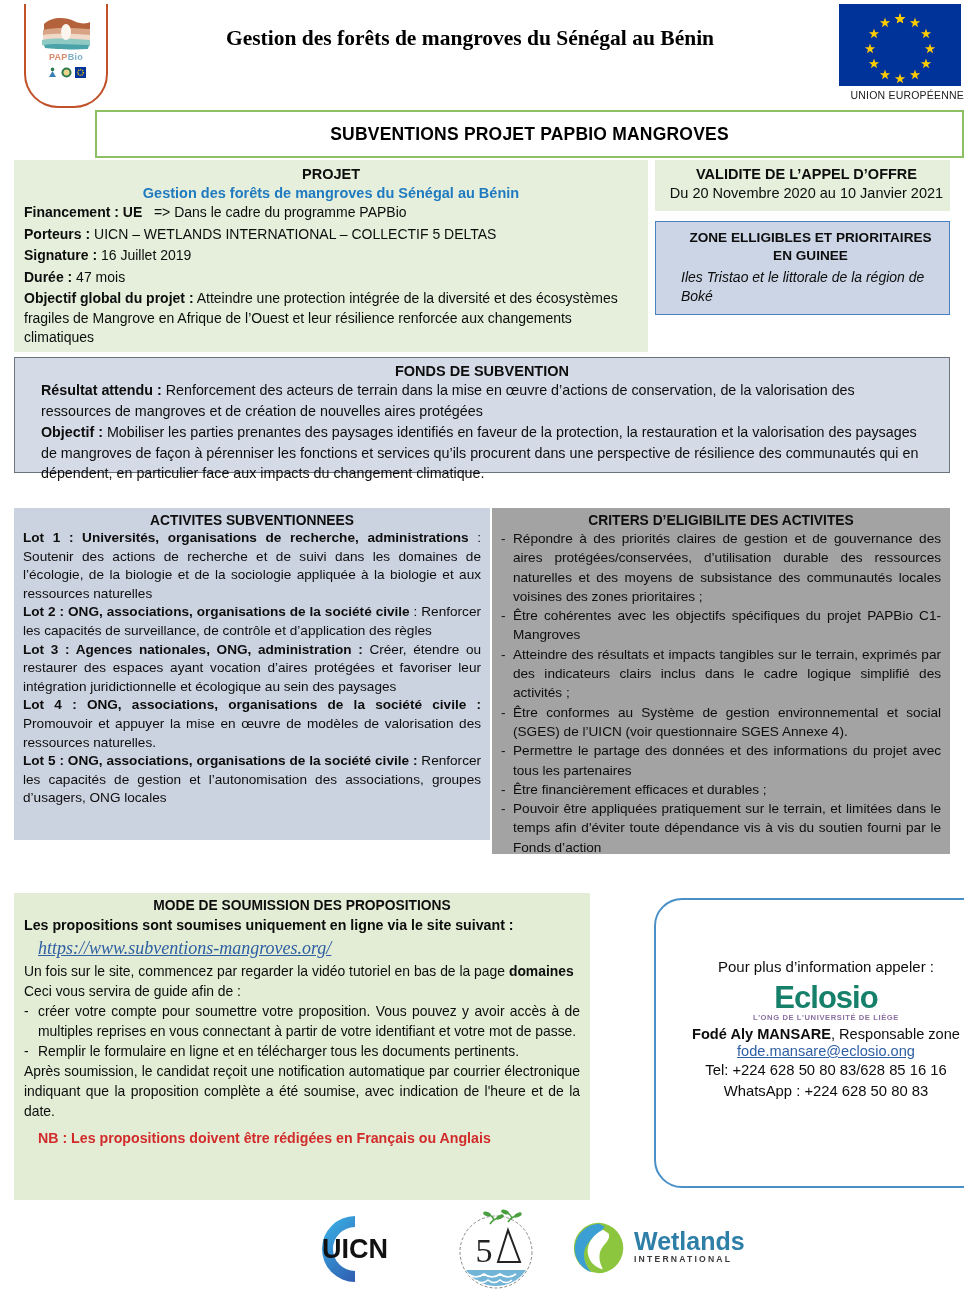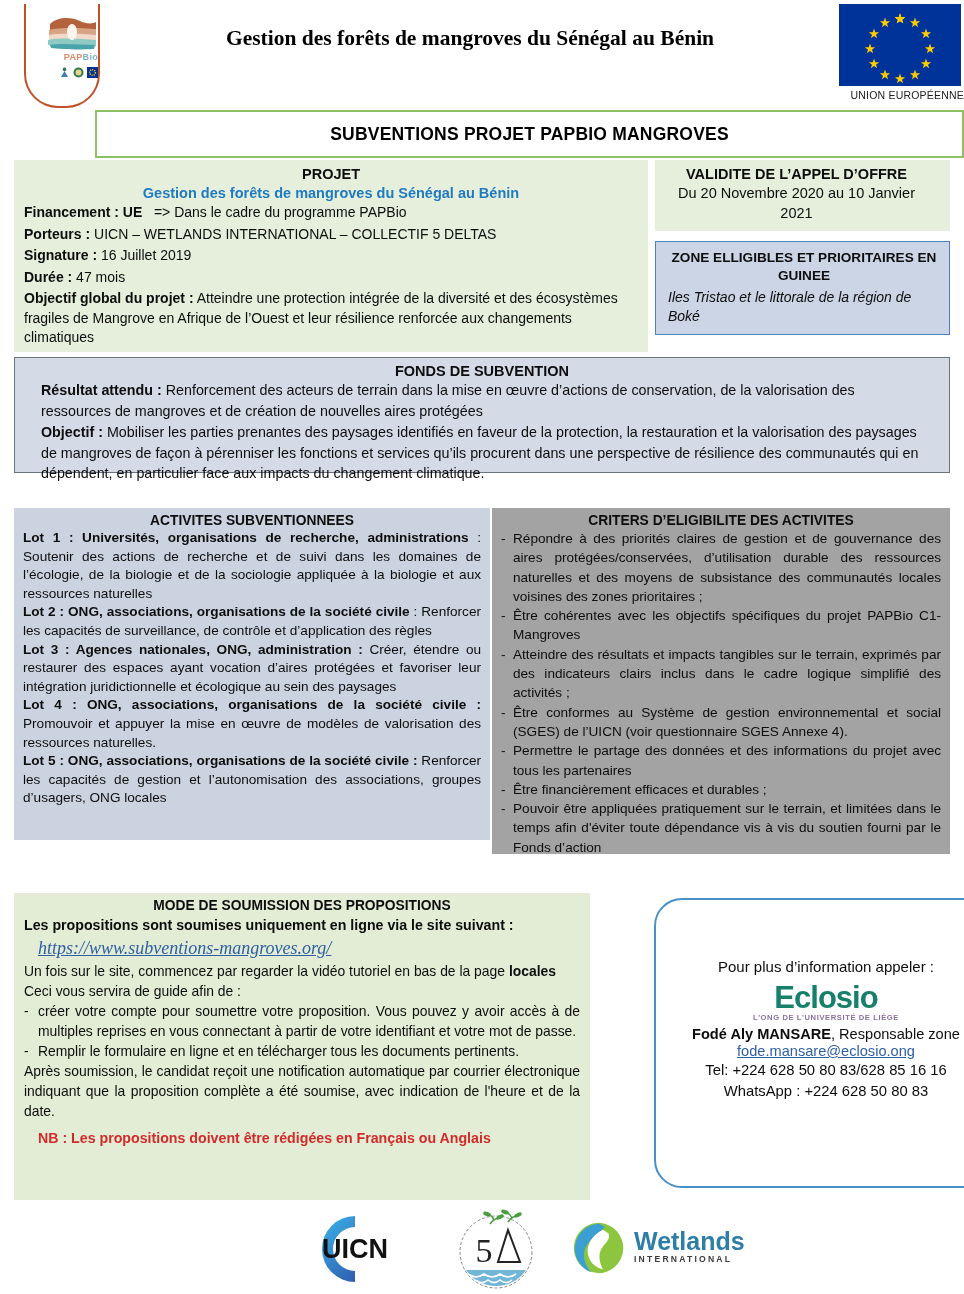--- a/index.html
+++ b/index.html
@@ -10,25 +10,25 @@
     font-family: "Liberation Sans", sans-serif;
     color:#0d0d0d;
     overflow:hidden;
     position:relative;
   }
   .page { position:relative; width:964px; height:1294px; }
 
   
   .header { position:relative; height:108px; }
   .papbio-logo {
-    position:absolute; left:24px; top:4px; width:76px; height:104px;
+    position:absolute; left:24px; top:4px; width:84px; height:104px;
     border:2px solid #c0522a; border-top:none;
     border-radius: 0 0 34px 34px;
     background:#fff;
-    display:flex; flex-direction:column; align-items:flex-end; justify-content:flex-start;
+    display:flex; flex-direction:column; align-items:center; justify-content:flex-start;
     padding-top:8px;
   }
   .papbio-art { width:52px; height:38px; }
   .papbio-word { font-size:9px; color:#d98a6a; letter-spacing:.3px; font-weight:bold; margin-top:2px;}
   .papbio-word .bio { color:#7fb2c9; }
   .papbio-icons { display:flex; gap:3px; margin-top:2px; align-items:center;}
   .papbio-icons span { display:block; width:11px; height:11px; }
 
   .header-title {
     position:absolute; left:120px; top:26px; width:700px;
@@ -53,26 +53,26 @@
   .projet-box {
     position:absolute; left:0; top:0; width:634px; height:192px;
     background:#e5efdc; padding:6px 10px 0 10px;
   }
   .projet-head { text-align:center; font-weight:bold; font-size:14.5px; }
   .projet-sub { text-align:center; font-weight:bold; font-size:14.5px; color:#1f7ac0; margin-top:3px; }
   .projet-line { font-size:14px; line-height:19.5px; margin-top:2px; }
   .projet-line b { font-weight:bold; }
 
   .right-col { position:absolute; left:641px; top:0; width:295px; }
-  .validite-box { background:#e5efdc; padding:6px 20px 8px 8px; text-align:center; }
+  .validite-box { background:#e5efdc; padding:6px 0 8px 8px; text-align:center; }
   .validite-title { font-weight:bold; font-size:14.5px; }
   .validite-dates { font-size:14.5px; line-height:20px; margin-top:1px; }
   .zone-box {
     margin-top:10px; background:#ccd5e6; border:1px solid #4a7fc1;
-    padding:7px 9px 8px 12px;
+    padding:7px 9px 8px 25px;
   }
   .zone-title { font-weight:bold; font-size:13.6px; text-align:center; line-height:18px; }
   .zone-text { font-style:italic; font-size:14px; line-height:19px; margin-top:3px; }
 
   
   .fonds-box {
     position:absolute; left:14px; top:357px; width:936px; height:116px;
     background:#d4dae6; border:1px solid #6b7280; padding:5px 26px;
   }
   .fonds-title { text-align:center; font-weight:bold; font-size:14.5px; }
@@ -270,21 +270,21 @@
       <li><span class="dash">-</span><span>Permettre le partage des données et des informations du projet avec tous les partenaires</span></li>
       <li><span class="dash">-</span><span>Être financièrement efficaces et durables ;</span></li>
       <li><span class="dash">-</span><span>Pouvoir être appliquées pratiquement sur le terrain, et limitées dans le temps afin d'éviter toute dépendance vis à vis du soutien fourni par le Fonds d’action</span></li>
     </ul>
   </div>
 
   <div class="mode-box">
     <div class="mode-title">MODE DE SOUMISSION DES PROPOSITIONS</div>
     <div class="mode-strong">Les propositions sont soumises uniquement en ligne via le site suivant :</div>
     <a class="mode-url" href="#">https://www.subventions-mangroves.org/</a>
-    <div class="mode-p"><span>Un fois sur le site, commencez par regarder la vidéo tutoriel en bas de la page </span><b>locales</b></div>
+    <div class="mode-p"><span>Un fois sur le site, commencez par regarder la vidéo tutoriel en bas de la page </span><b>domaines</b></div>
     <div class="mode-p">Ceci vous servira de guide afin de :</div>
     <div class="mode-li"><span class="dash">-</span><span>créer votre compte pour soumettre votre proposition. Vous pouvez y avoir accès à de multiples reprises en vous connectant à partir de votre identifiant et votre mot de passe.</span></div>
     <div class="mode-li"><span class="dash">-</span><span>Remplir le formulaire en ligne et en télécharger tous les documents pertinents.</span></div>
     <div class="mode-p">Après soumission, le candidat reçoit une notification automatique par courrier électronique indiquant que la proposition complète a été soumise, avec indication de l'heure et de la date.</div>
     <div class="mode-nb">NB : Les propositions doivent être rédigées en Français ou Anglais</div>
   </div>
 
   <div class="contact-box">
     <div class="contact-lead">Pour plus d’information appeler :</div>
     <div class="eclosio">

